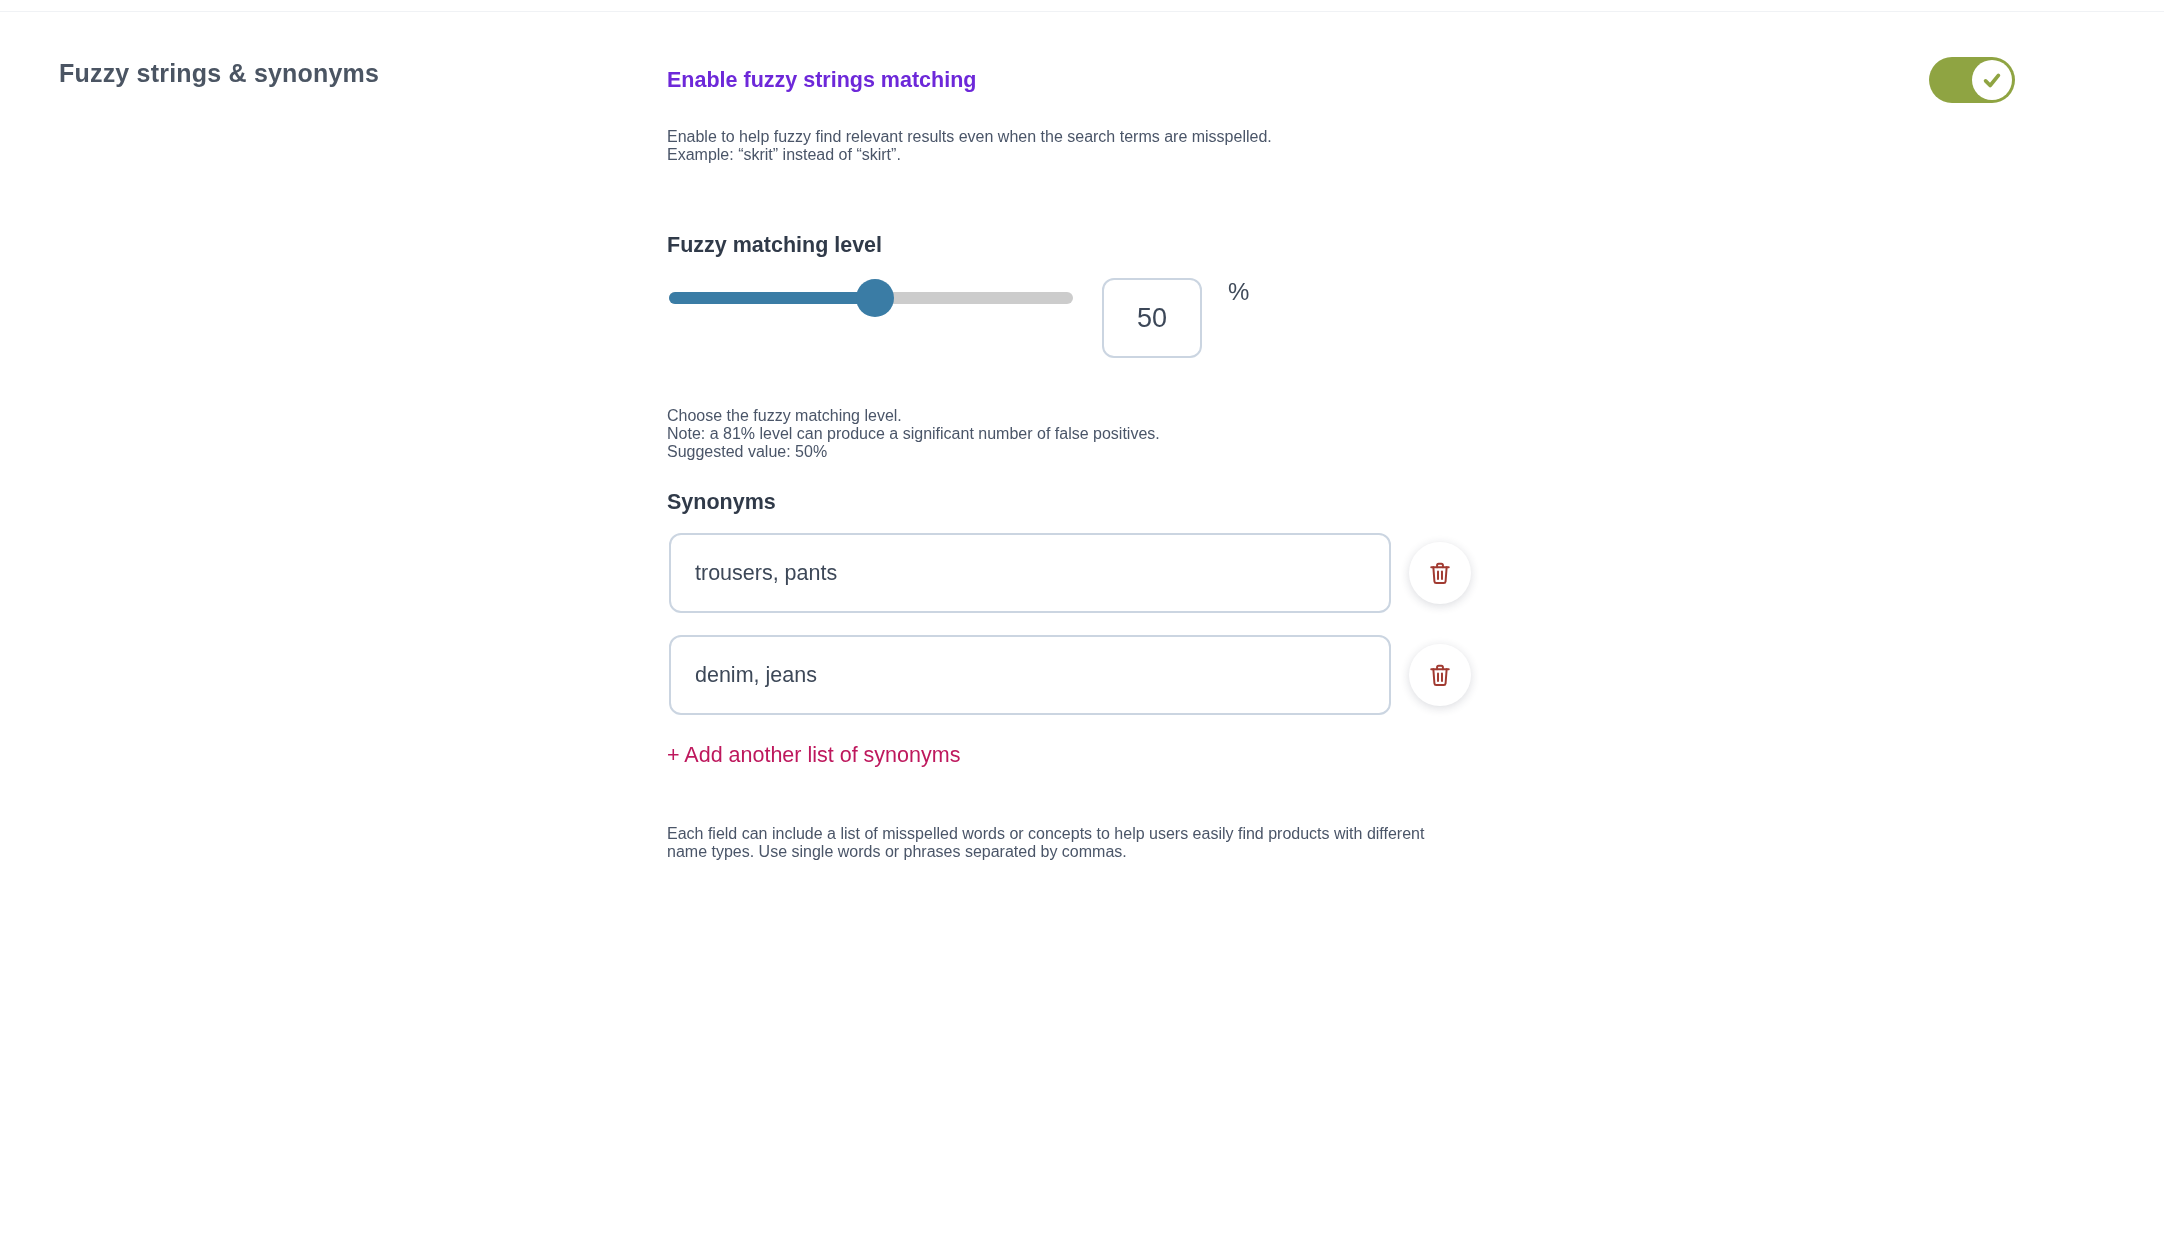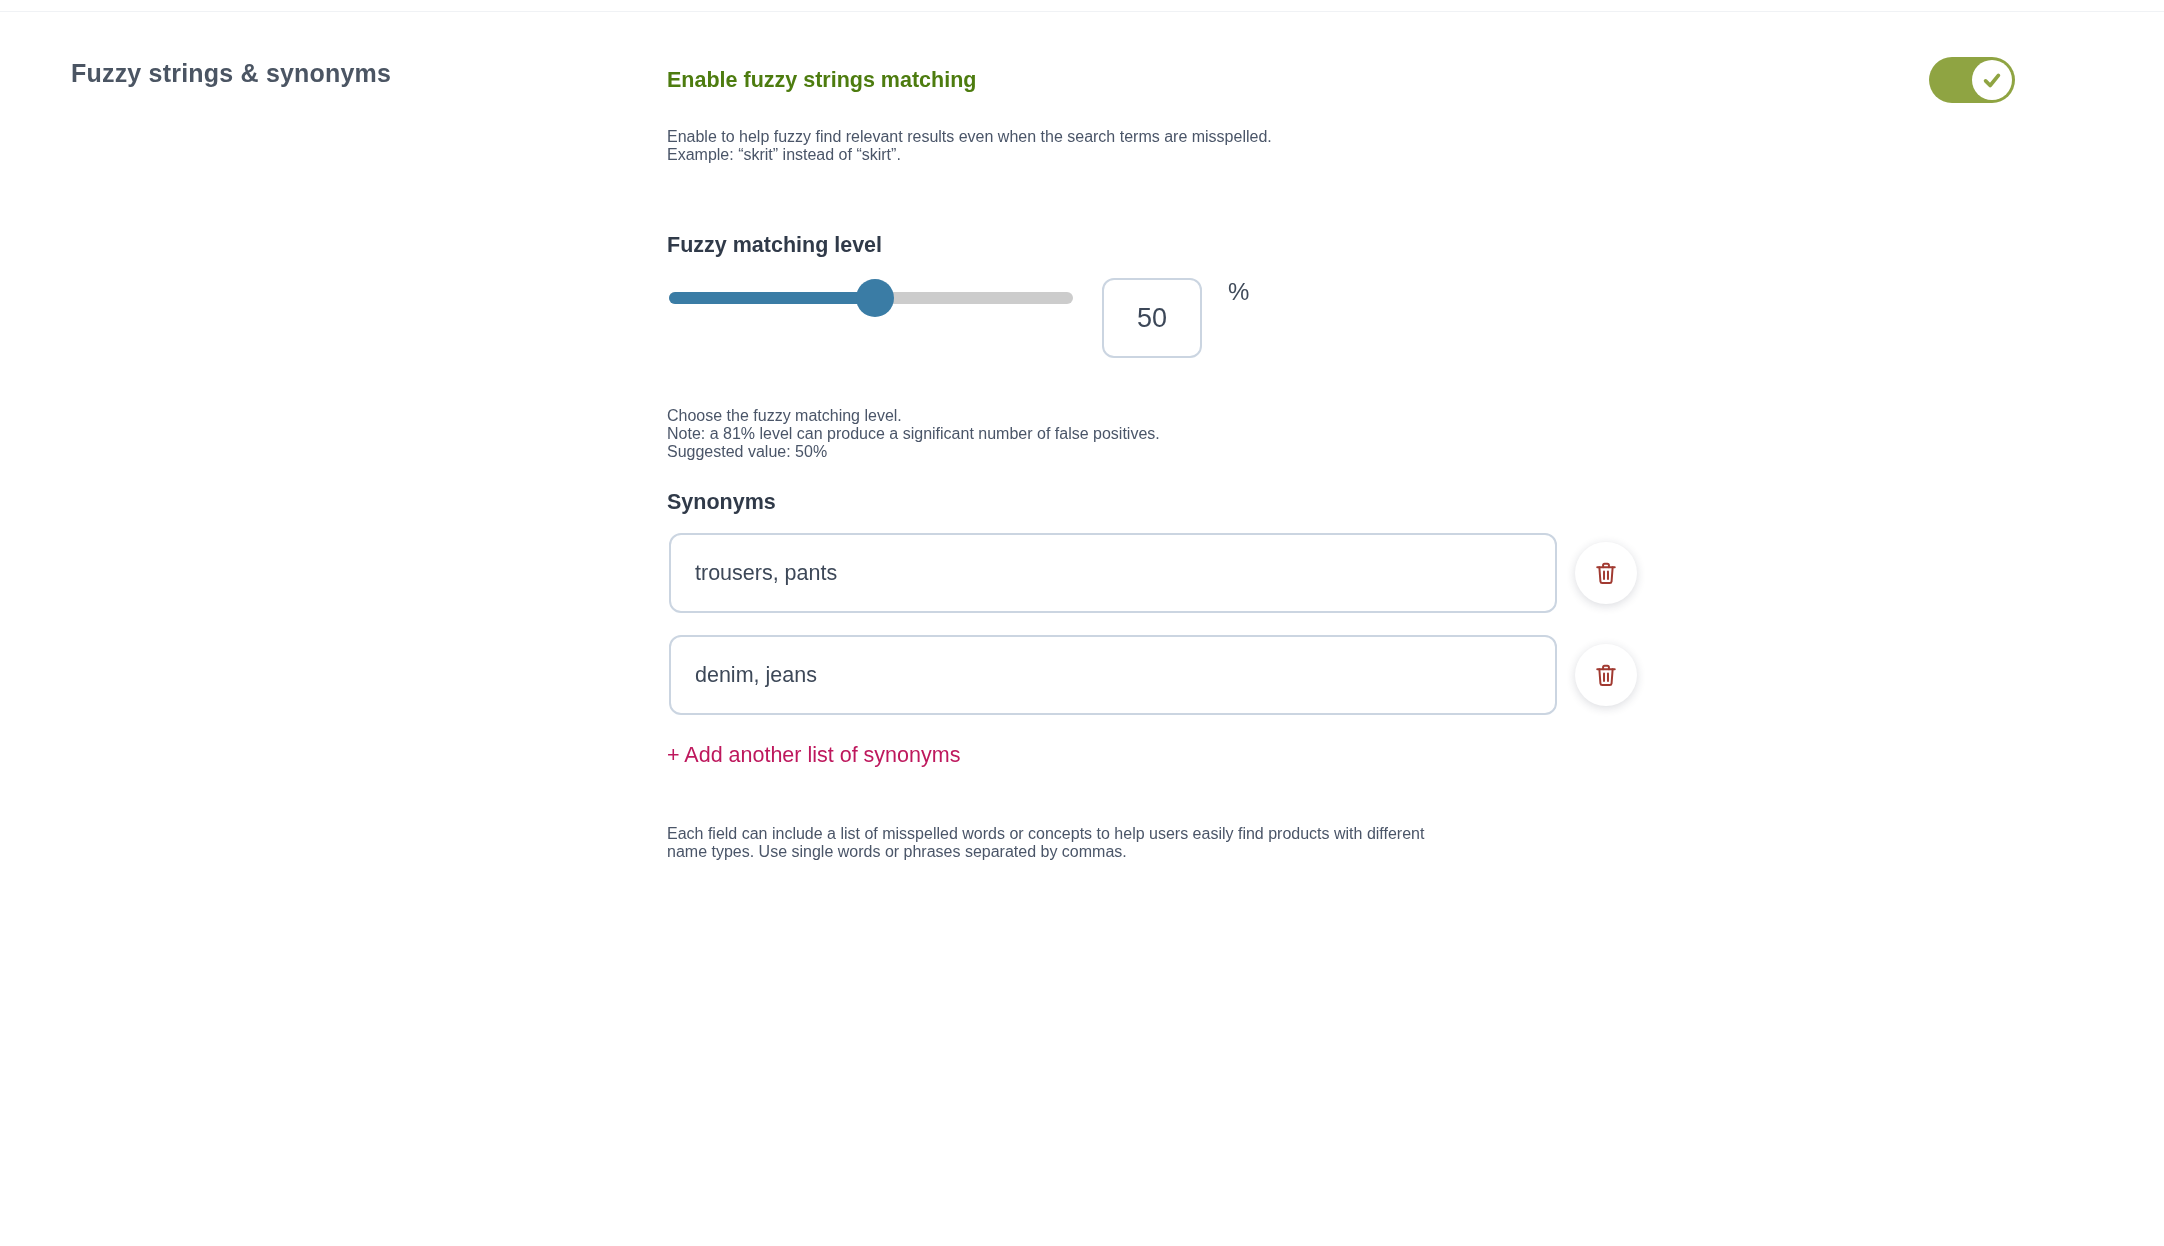--- a/index.html
+++ b/index.html
@@ -12,32 +12,32 @@
     overflow: hidden;
     position: relative;
   }
   .top-divider {
     position: absolute; top: 11px; left: 0; width: 100%;
     height: 1px; background: #f0f2f5;
   }
   .page { display: flex; padding-top: 56px; }
   .left-col { width: 667px; flex: none; padding-left: 55px; }
   .section-title {
-    margin: 3px 16px 0;
+    margin: 3px 4px 0;
     font-size: 25px; font-weight: 700;
     color: #4b5563; letter-spacing: .2px;
   }
   .content { width: 1348px; flex: none; }
 
   
   .field-head {
     display: flex; justify-content: space-between; align-items: center;
     height: 48px;
   }
-  .field-title { font-size: 21.5px; font-weight: 700; color: #4d7c0f; }
+  .field-title { font-size: 21.5px; font-weight: 700; color: #6d28d9; }
   .toggle {
     width: 86px; height: 46px; border-radius: 24px;
     background: #8fa442; position: relative; cursor: pointer; flex: none;
   }
   .toggle .knob {
     position: absolute; top: 3px; right: 3px;
     width: 40px; height: 40px; border-radius: 50%;
     background: #ffffff;
     display: flex; align-items: center; justify-content: center;
   }
@@ -74,21 +74,21 @@
   }
   .percent { font-size: 24px; color: #3f4a59; margin-left: 26px; }
 
   .help { font-size: 21px; line-height: 37px; color: #4a5568; margin: 49px 0 0; }
 
   
   .syn-title { margin-top: 28px; }
   .syn-row { display: flex; align-items: center; margin-top: 18px; }
   .syn-row + .syn-row { margin-top: 22px; }
   .syn-input {
-    width: 888px; height: 80px; flex: none; margin-left: 2px;
+    width: 722px; height: 80px; flex: none; margin-left: 2px;
     border: 2px solid #cbd5e1; border-radius: 12px;
     font-family: "Liberation Sans", sans-serif;
     font-size: 21.5px; color: #3d4858;
     padding: 0 24px; outline: none; background: #fff;
   }
   .delete-btn {
     width: 62px; height: 62px; margin-left: 18px; flex: none;
     border: none; border-radius: 50%; background: #ffffff;
     box-shadow: 0 2px 10px rgba(30, 40, 60, 0.16);
     display: flex; align-items: center; justify-content: center;

